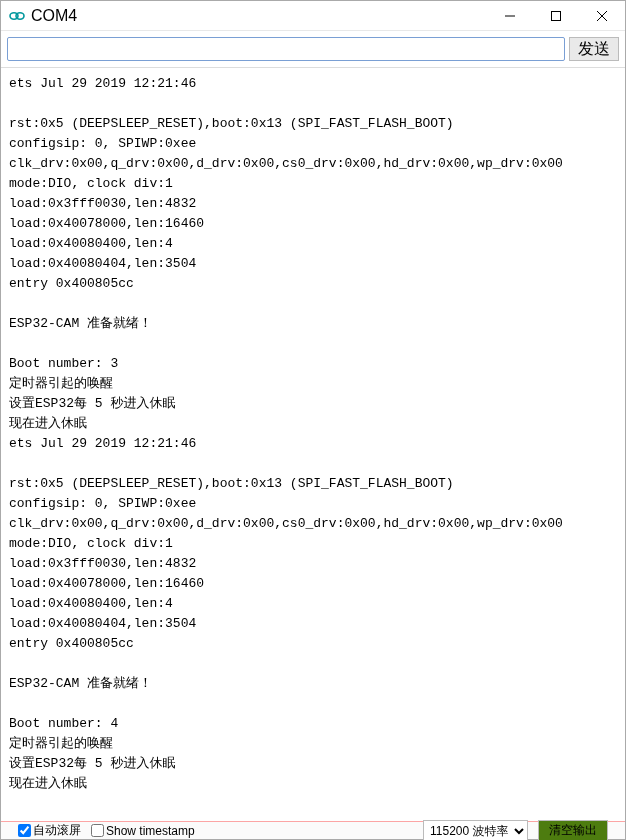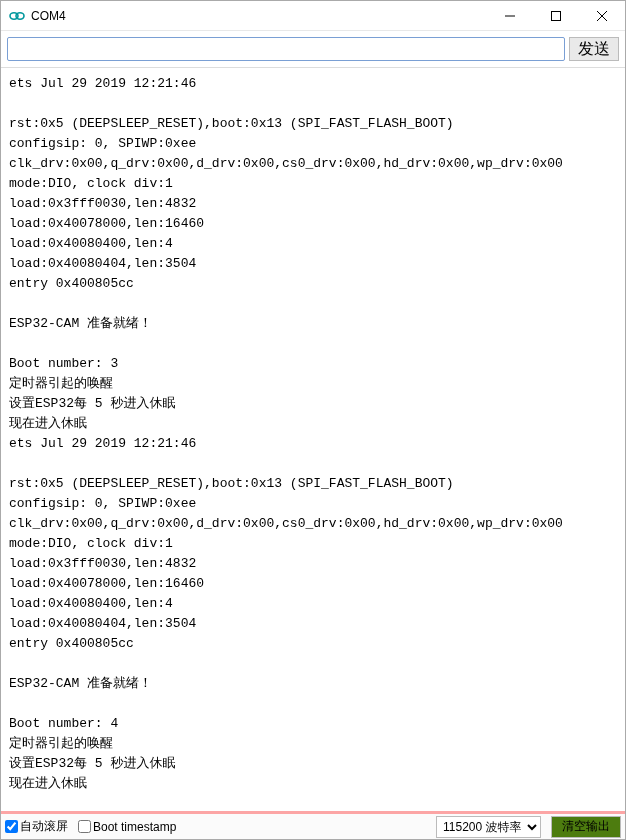--- a/index.html
+++ b/index.html
@@ -31,21 +31,21 @@
   width: 16px;
   height: 16px;
   margin-right: 6px;
   display: flex;
   align-items: center;
   justify-content: center;
 }
 .titlebar-icon svg { display: block; }
 .titlebar-title {
   flex: 1;
-  font-size: 12px;
+  font-size: 16px;
   color: #000;
 }
 .titlebar-controls {
   display: flex;
   height: 100%;
 }
 .titlebar-btn {
   width: 46px;
   height: 100%;
   display: flex;
@@ -84,25 +84,25 @@
   overflow-y: scroll;
   padding: 6px 0 6px 8px;
   font-family: "Consolas", "Courier New", monospace;
   font-size: 13px;
   line-height: 20px;
   white-space: pre-wrap;
   color: #000;
   background: #fff;
 }
 .statusbar {
-  height: 28px;
-  border-top: 3px solid #fca5a5;
-  display: flex;
-  align-items: center;
-  padding: 0 4px;
+  height: 18px;
+  border-top: 1px solid #fca5a5;
+  display: flex;
+  align-items: center;
+  padding: 0 17px;
   gap: 10px;
   background: #fbfbfb;
 }
 .statusbar label {
   display: flex;
   align-items: center;
   gap: 2px;
   font-size: 12px;
   cursor: pointer;
 }
@@ -216,21 +216,21 @@
 设置ESP32每 5 秒进入休眠
 现在进入休眠</div>
 
   <div class="statusbar">
     <label>
       <input type="checkbox" id="cb-autoscroll" checked="" style="">
       <span>自动滚屏</span>
     </label>
     <label>
       <input type="checkbox" id="cb-timestamp" style="">
-      <span>Boot timestamp</span>
+      <span>Show timestamp</span>
     </label>
     <div class="spacer"></div>
     <select class="sel2">
       <option>115200 波特率</option>
     </select>
     <button class="clear-btn">清空输出</button>
   </div>
 
 </div>
 

